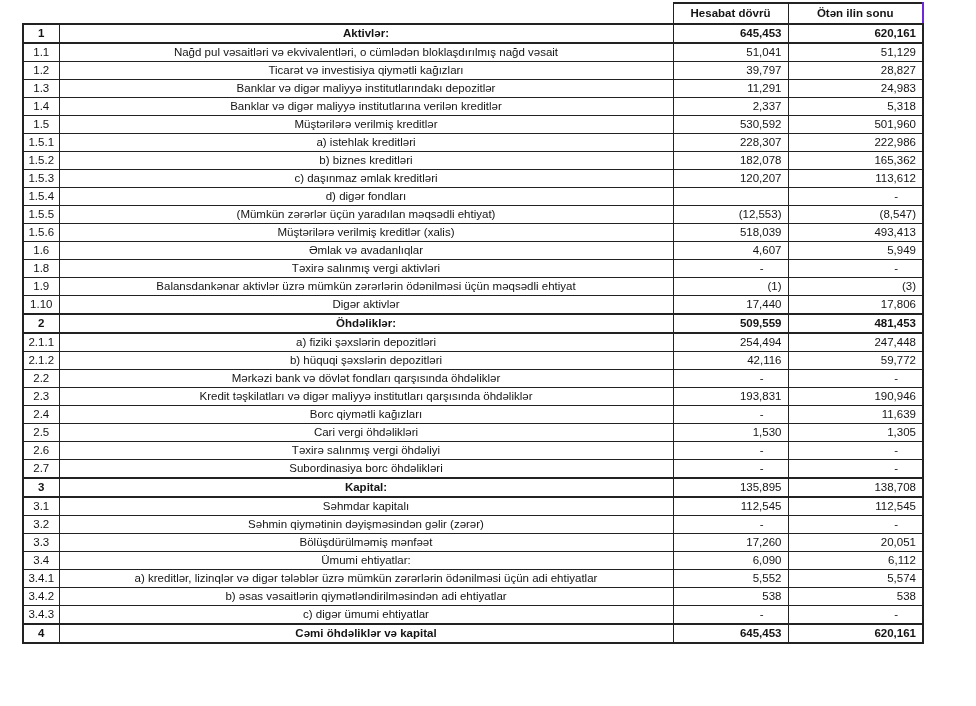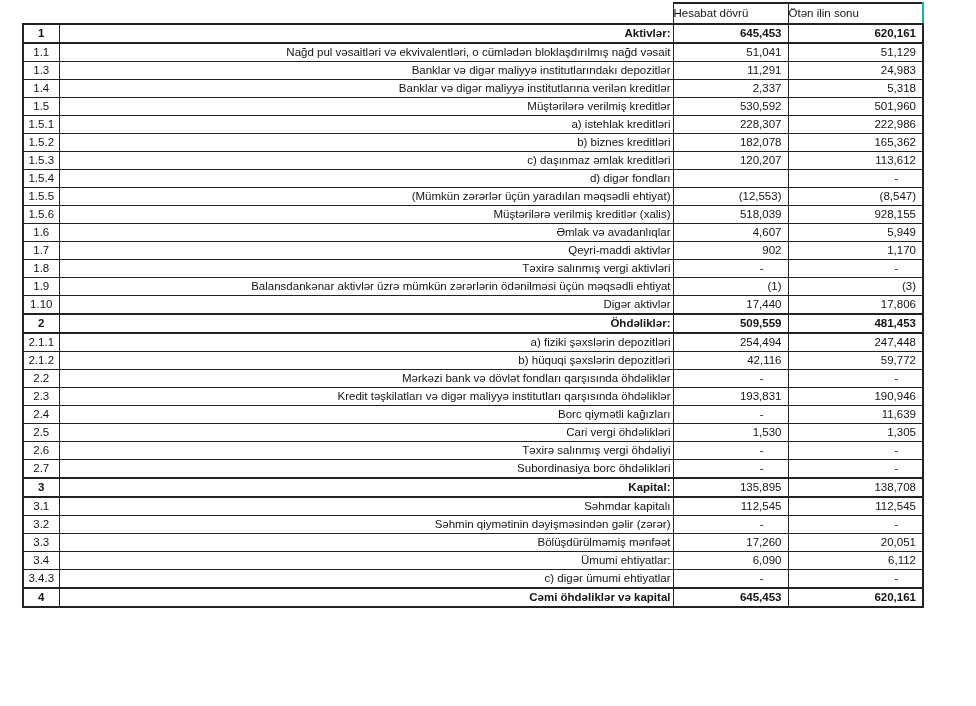--- a/index.html
+++ b/index.html
@@ -37,29 +37,29 @@
     white-space: nowrap;
     overflow: hidden;
     font-weight: normal;
     vertical-align: middle;
   }
   tr.hdr-row th { height: 19px; line-height: 19px; }
 
   
   th.spacer { border: none; background: transparent; }
   th.col-head {
-    font-weight: normal;
-    text-align: left;
+    font-weight: bold;
+    text-align: center;
     border-top: 2px solid #222222;
     border-bottom: 2px solid #222222;
   }
-  th.col-head.last { border-right: 2px solid #14b8a6; }
+  th.col-head.last { border-right: 2px solid #6d28d9; }
 
   td.num  { text-align: center; }
-  td.desc { text-align: right; padding: 0 2px; }
+  td.desc { text-align: center; padding: 0 2px; }
   td.val  { text-align: right; padding-right: 6px; }
 
   
   td.first { border-left: 2px solid #222222; }
   td.last  { border-right: 2px solid #222222; margin-top: 22px; }
   tr.section td { border-top: 2px solid #222222; border-bottom: 2px solid #222222; }
   tr:last-child td { border-bottom: 2px solid #222222; }
 
   .b { font-weight: bold; }
   td.val.dash { padding-right: 24px; }
@@ -90,20 +90,26 @@
     <td class="val b">645,453</td>
     <td class="val last b">620,161</td>
   </tr>
         <tr>
     <td class="num first">1.1</td>
     <td class="desc">Nağd pul vəsaitləri və ekvivalentləri, o cümlədən bloklaşdırılmış nağd vəsait</td>
     <td class="val">51,041</td>
     <td class="val last">51,129</td>
   </tr>
         <tr>
+    <td class="num first">1.2</td>
+    <td class="desc">Ticarət və investisiya qiymətli kağızları</td>
+    <td class="val">39,797</td>
+    <td class="val last">28,827</td>
+  </tr>
+        <tr>
     <td class="num first">1.3</td>
     <td class="desc">Banklar və digər maliyyə institutlarındakı depozitlər</td>
     <td class="val">11,291</td>
     <td class="val last">24,983</td>
   </tr>
         <tr>
     <td class="num first">1.4</td>
     <td class="desc">Banklar və digər maliyyə institutlarına verilən kreditlər</td>
     <td class="val">2,337</td>
     <td class="val last">5,318</td>
@@ -141,35 +147,29 @@
         <tr>
     <td class="num first">1.5.5</td>
     <td class="desc">(Mümkün zərərlər üçün yaradılan məqsədli ehtiyat)</td>
     <td class="val">(12,553)</td>
     <td class="val last">(8,547)</td>
   </tr>
         <tr>
     <td class="num first">1.5.6</td>
     <td class="desc">Müştərilərə verilmiş kreditlər (xalis)</td>
     <td class="val">518,039</td>
-    <td class="val last">928,155</td>
+    <td class="val last">493,413</td>
   </tr>
         <tr>
     <td class="num first">1.6</td>
     <td class="desc">Əmlak və avadanlıqlar</td>
     <td class="val">4,607</td>
     <td class="val last">5,949</td>
   </tr>
         <tr>
-    <td class="num first">1.7</td>
-    <td class="desc">Qeyri-maddi aktivlər</td>
-    <td class="val">902</td>
-    <td class="val last">1,170</td>
-  </tr>
-        <tr>
     <td class="num first">1.8</td>
     <td class="desc">Təxirə salınmış vergi aktivləri</td>
     <td class="val dash">-</td>
     <td class="val last dash">-</td>
   </tr>
         <tr>
     <td class="num first">1.9</td>
     <td class="desc">Balansdankənar aktivlər üzrə mümkün zərərlərin ödənilməsi üçün məqsədli ehtiyat</td>
     <td class="val">(1)</td>
     <td class="val last">(3)</td>
@@ -258,20 +258,32 @@
     <td class="val">17,260</td>
     <td class="val last">20,051</td>
   </tr>
         <tr>
     <td class="num first">3.4</td>
     <td class="desc">Ümumi ehtiyatlar:</td>
     <td class="val">6,090</td>
     <td class="val last">6,112</td>
   </tr>
         <tr>
+    <td class="num first">3.4.1</td>
+    <td class="desc">a) kreditlər, lizinqlər və digər tələblər üzrə mümkün zərərlərin ödənilməsi üçün adi ehtiyatlar</td>
+    <td class="val">5,552</td>
+    <td class="val last">5,574</td>
+  </tr>
+        <tr>
+    <td class="num first">3.4.2</td>
+    <td class="desc">b) əsas vəsaitlərin qiymətləndirilməsindən adi ehtiyatlar</td>
+    <td class="val">538</td>
+    <td class="val last">538</td>
+  </tr>
+        <tr>
     <td class="num first">3.4.3</td>
     <td class="desc">c) digər ümumi ehtiyatlar</td>
     <td class="val dash">-</td>
     <td class="val last dash">-</td>
   </tr>
         <tr class="section">
     <td class="num first b">4</td>
     <td class="desc b">Cəmi öhdəliklər və kapital</td>
     <td class="val b">645,453</td>
     <td class="val last b">620,161</td>

